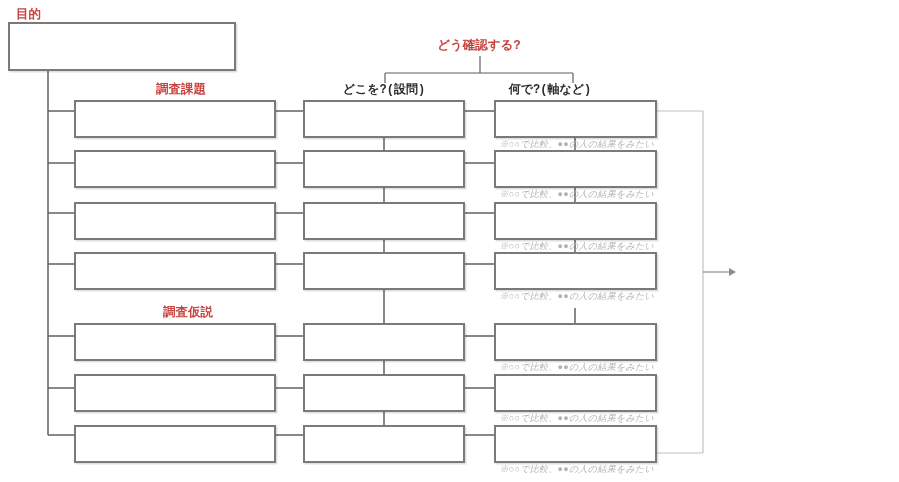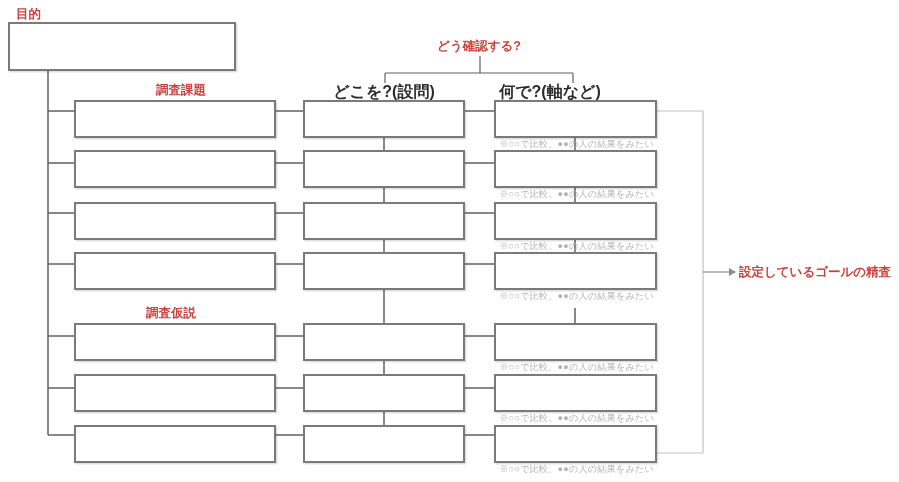--- a/index.html
+++ b/index.html
@@ -7,25 +7,25 @@
     position:relative;width:899px;height:482px;background:#ffffff;
     font-family:"Liberation Sans",sans-serif;overflow:hidden;
   }
   #wires{position:absolute;left:0;top:0;width:899px;height:482px;}
   .box{
     position:absolute;background:#ffffff;border:2px solid #7a7a7a;
     box-sizing:border-box;box-shadow:1.5px 1.5px 0 rgba(0,0,0,0.12);
   }
   .lbl{position:absolute;white-space:nowrap;line-height:1;}
   .red{color:#c9443f;font-weight:bold;font-size:12.5px;}
-  .hdr{color:#2b2b2b;font-weight:bold;font-size:16px;}
-  .ctr{transform:translateX(-50%);}
+  .hdr{color:#2b2b2b;font-weight:bold;font-size:12px;}
+  .ctr{transform:translateX(-50%);font-family:Liberation Mono, monospace;}
   .note{
     position:absolute;color:#b3b3b3;font-size:9px;line-height:1;
-    text-align:right;letter-spacing:0.3px;white-space:nowrap;
+    text-align:right;letter-spacing:0.3px;white-space:nowrap;font-style:italic;
   }
 </style>
 </head>
 <body>
 
 <div id="canvas">
   <svg id="wires">
       <line x1="48" y1="71" x2="48" y2="435" stroke="#616161" stroke-width="1.5"></line>
       <line x1="48" y1="111" x2="74" y2="111" stroke="#616161" stroke-width="1.5"></line>
       <line x1="276" y1="111" x2="303" y2="111" stroke="#616161" stroke-width="1.5"></line>
@@ -68,29 +68,28 @@
       <line x1="703" y1="272" x2="729" y2="272" stroke="#8c8c8c" stroke-width="1.2"></line>
       <polygon points="729,268 736,272 729,276" fill="#8c8c8c"></polygon>
     </svg>
 
   <div class="lbl red" style="left:16px;top:8px">目的</div>
 
   <div class="box" style="left:8px;top:22px;width:228px;height:49px"></div>
 
   <div class="lbl red ctr" style="left:181px;top:84px">調査課題</div>
 
-  <div class="lbl red ctr" style="left:171px;top:307px">調査仮説</div>
+  <div class="lbl red ctr" style="left:188px;top:307px">調査仮説</div>
 
   <div class="lbl red ctr" style="left:479px;top:40px">どう確認する?</div>
 
   <div class="lbl hdr ctr" style="left:384px;top:84px">どこを?(設問)</div>
 
   <div class="lbl hdr ctr" style="left:550px;top:84px">何で?(軸など)</div>
 
-  <div class="lbl red" style="left:739px;top:266px">設定しているゴールの精査</div>
 
   <div id="grid">
       <div class="box" style="left: 74px; top: 100px; width: 202px; height: 38px;"></div>
       <div class="box" style="left: 303px; top: 100px; width: 162px; height: 38px;"></div>
       <div class="box" style="left: 494px; top: 100px; width: 163px; height: 38px;"></div>
       <div class="note" style="left: 494px; top: 140px; width: 160px;">※○○で比較、●●の人の結果をみたい</div>
       <div class="box" style="left: 74px; top: 150px; width: 202px; height: 38px;"></div>
       <div class="box" style="left: 303px; top: 150px; width: 162px; height: 38px;"></div>
       <div class="box" style="left: 494px; top: 150px; width: 163px; height: 38px;"></div>
       <div class="note" style="left: 494px; top: 190px; width: 160px;">※○○で比較、●●の人の結果をみたい</div>

